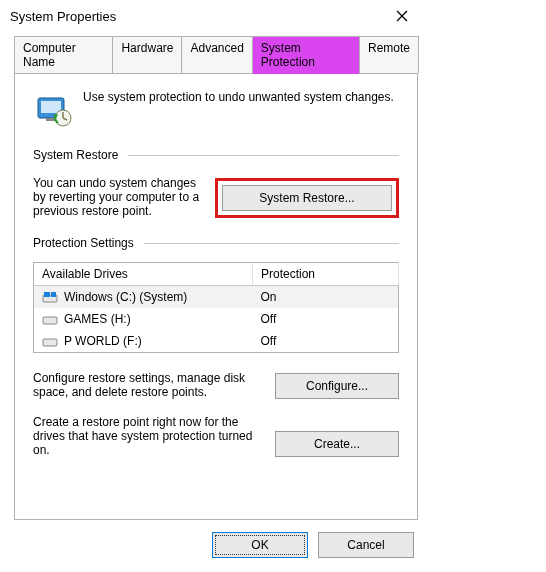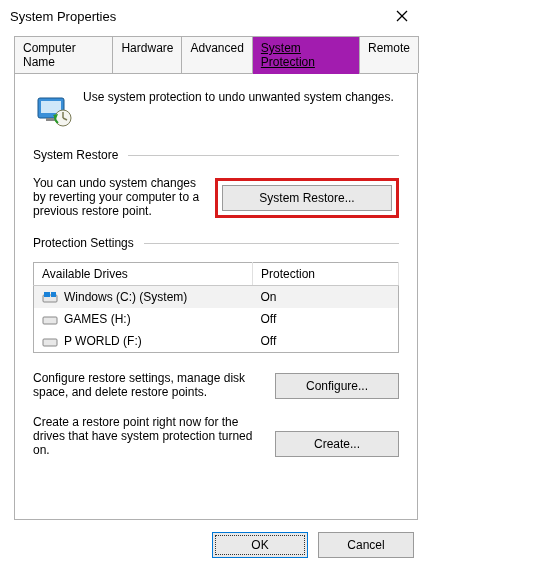--- a/index.html
+++ b/index.html
@@ -21,21 +21,21 @@
     width:40px; height:28px; display:flex; align-items:center; justify-content:center;
     font-size:16px; cursor:pointer;
   }
   .body { flex:1; padding:4px 14px 0 14px; display:flex; flex-direction:column; }
   .tabs { display:flex; position:relative; z-index:2; }
   .tab {
     border:1px solid #b0b0b0; border-bottom:none;
     padding:4px 8px; background:#f6f6f6; margin-right:-1px;
     font-size:12px; cursor:pointer; position:relative;
   }
-  .tab.active { background:#a21caf; z-index:3; padding-bottom:5px; margin-bottom:-1px;text-decoration:underline; }
+  .tab.active { background:#d946ef; z-index:3; padding-bottom:5px; margin-bottom:-1px; }
   .tab-panel {
     border:1px solid #b0b0b0; flex:1; padding:12px 18px 30px 18px;
     position:relative; z-index:1; background:#fff;
   }
   .intro { display:flex; align-items:flex-start; gap:10px; margin-bottom:18px; margin-top:4px; }
   .intro .icon { width:40px; height:40px; flex-shrink:0; }
   .group { margin-bottom:18px; }
   .group-head { display:flex; align-items:center; gap:10px; margin-bottom:12px; }
   .group-head .line { flex:1; height:1px; background:#c8c8c8; }
   .row { display:flex; align-items:flex-end; gap:14px; margin-bottom:14px; }

